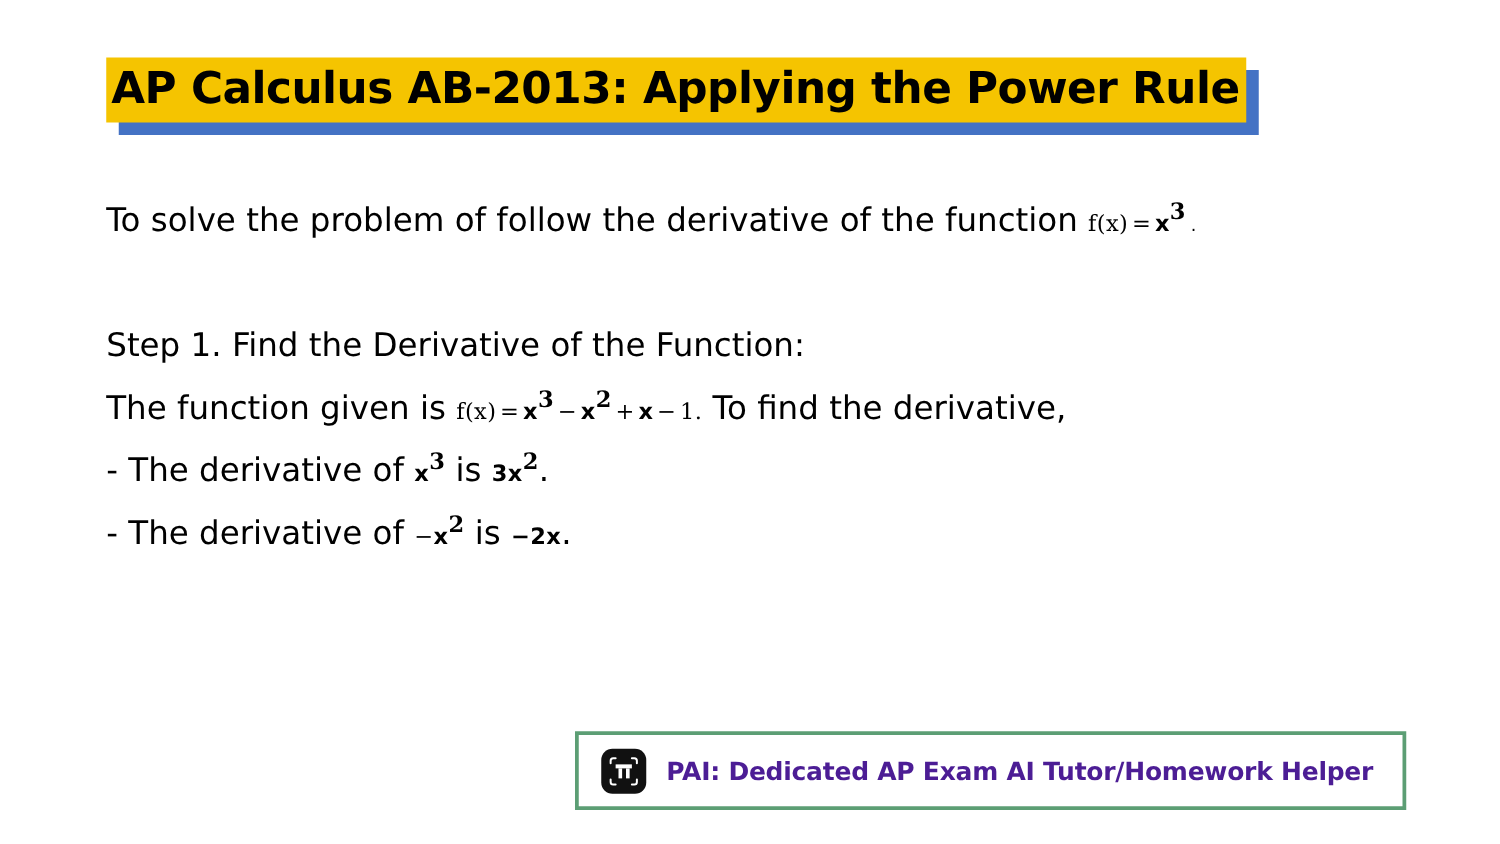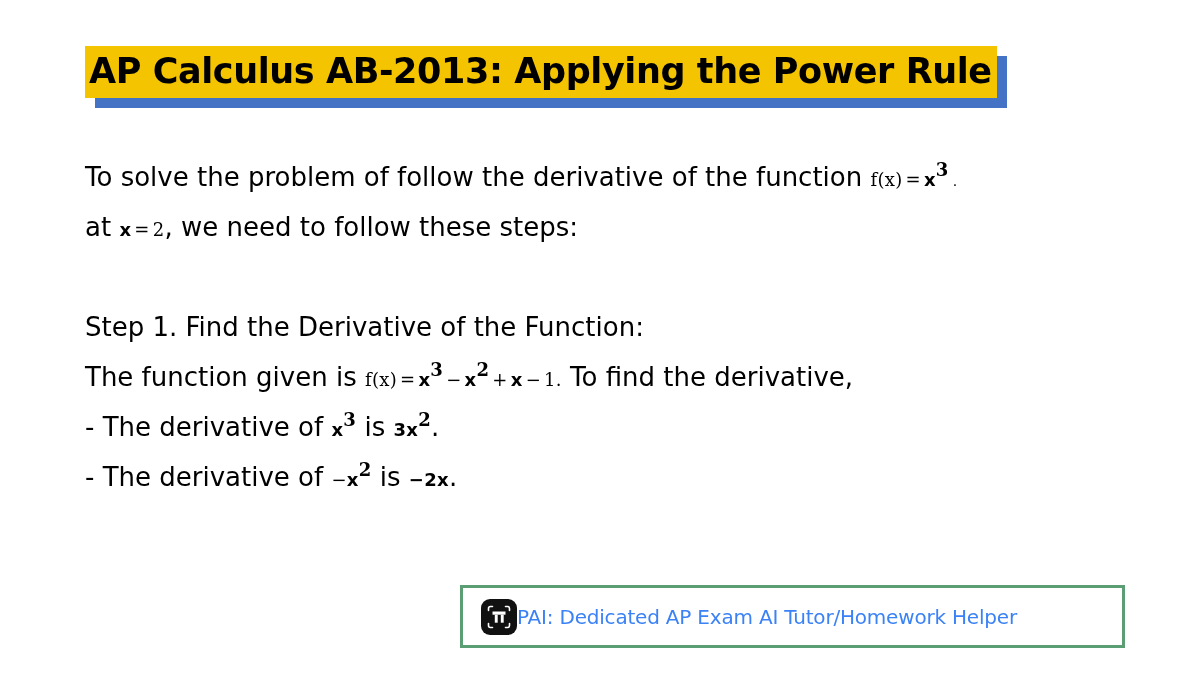--- a/index.html
+++ b/index.html
@@ -127,45 +127,44 @@
     border-radius: 9px;
     position: relative;
     display: inline-block;
   }
   #badge-logo svg {
     position: absolute;
     left: 0;
     top: 0;
   }
   #badge-label {
-    margin-left: 0;
+    margin-left: 16px;
     font-family: "DejaVu Sans", sans-serif;
     font-size: 20px;
-    font-weight: 400;
+    font-weight: 700;
     letter-spacing: -0.2px;
-    color: #3b82f6;
+    color: #4c1d95;
     white-space: nowrap;
   }
 </style>
 </head>
 <body>
 
 <div id="slide">
 
   <div id="title-wrap">
     <div id="title-shadow"></div>
     <div id="title-band"></div>
     <div id="title-text">AP Calculus AB-2013: Applying the Power Rule</div>
   </div>
 
   <div id="body-text">
 
     <div class="para-line"><span>To solve the problem of follow the derivative of the function </span><span class="math">f(x)</span><span class="math op">=</span><span class="math mvar">x</span><sup class="math">3</sup><span class="tiny-dot">.</span></div>
 
-    <div class="para-line"><span>at </span><span class="math mvar">x</span><span class="math op">=</span><span class="math">2</span><span>, we need to follow these steps:</span></div>
 
     <div class="gap-line"></div>
 
     <div class="para-line">Step 1. Find the Derivative of the Function:</div>
 
     <div class="para-line"><span>The function given is </span><span class="math">f(x)</span><span class="math op">=</span><span class="math mvar">x</span><sup class="math">3</sup><span class="math op">−</span><span class="math mvar">x</span><sup class="math">2</sup><span class="math op">+</span><span class="math mvar">x</span><span class="math op">−</span><span class="math">1.</span><span> To find the derivative,</span></div>
 
 
     <div class="para-line"><span>- The derivative of </span><span class="math mvar">x</span><sup class="math">3</sup><span> is </span><span class="math mvar">3x</span><sup class="math">2</sup><span>.</span></div>
 

